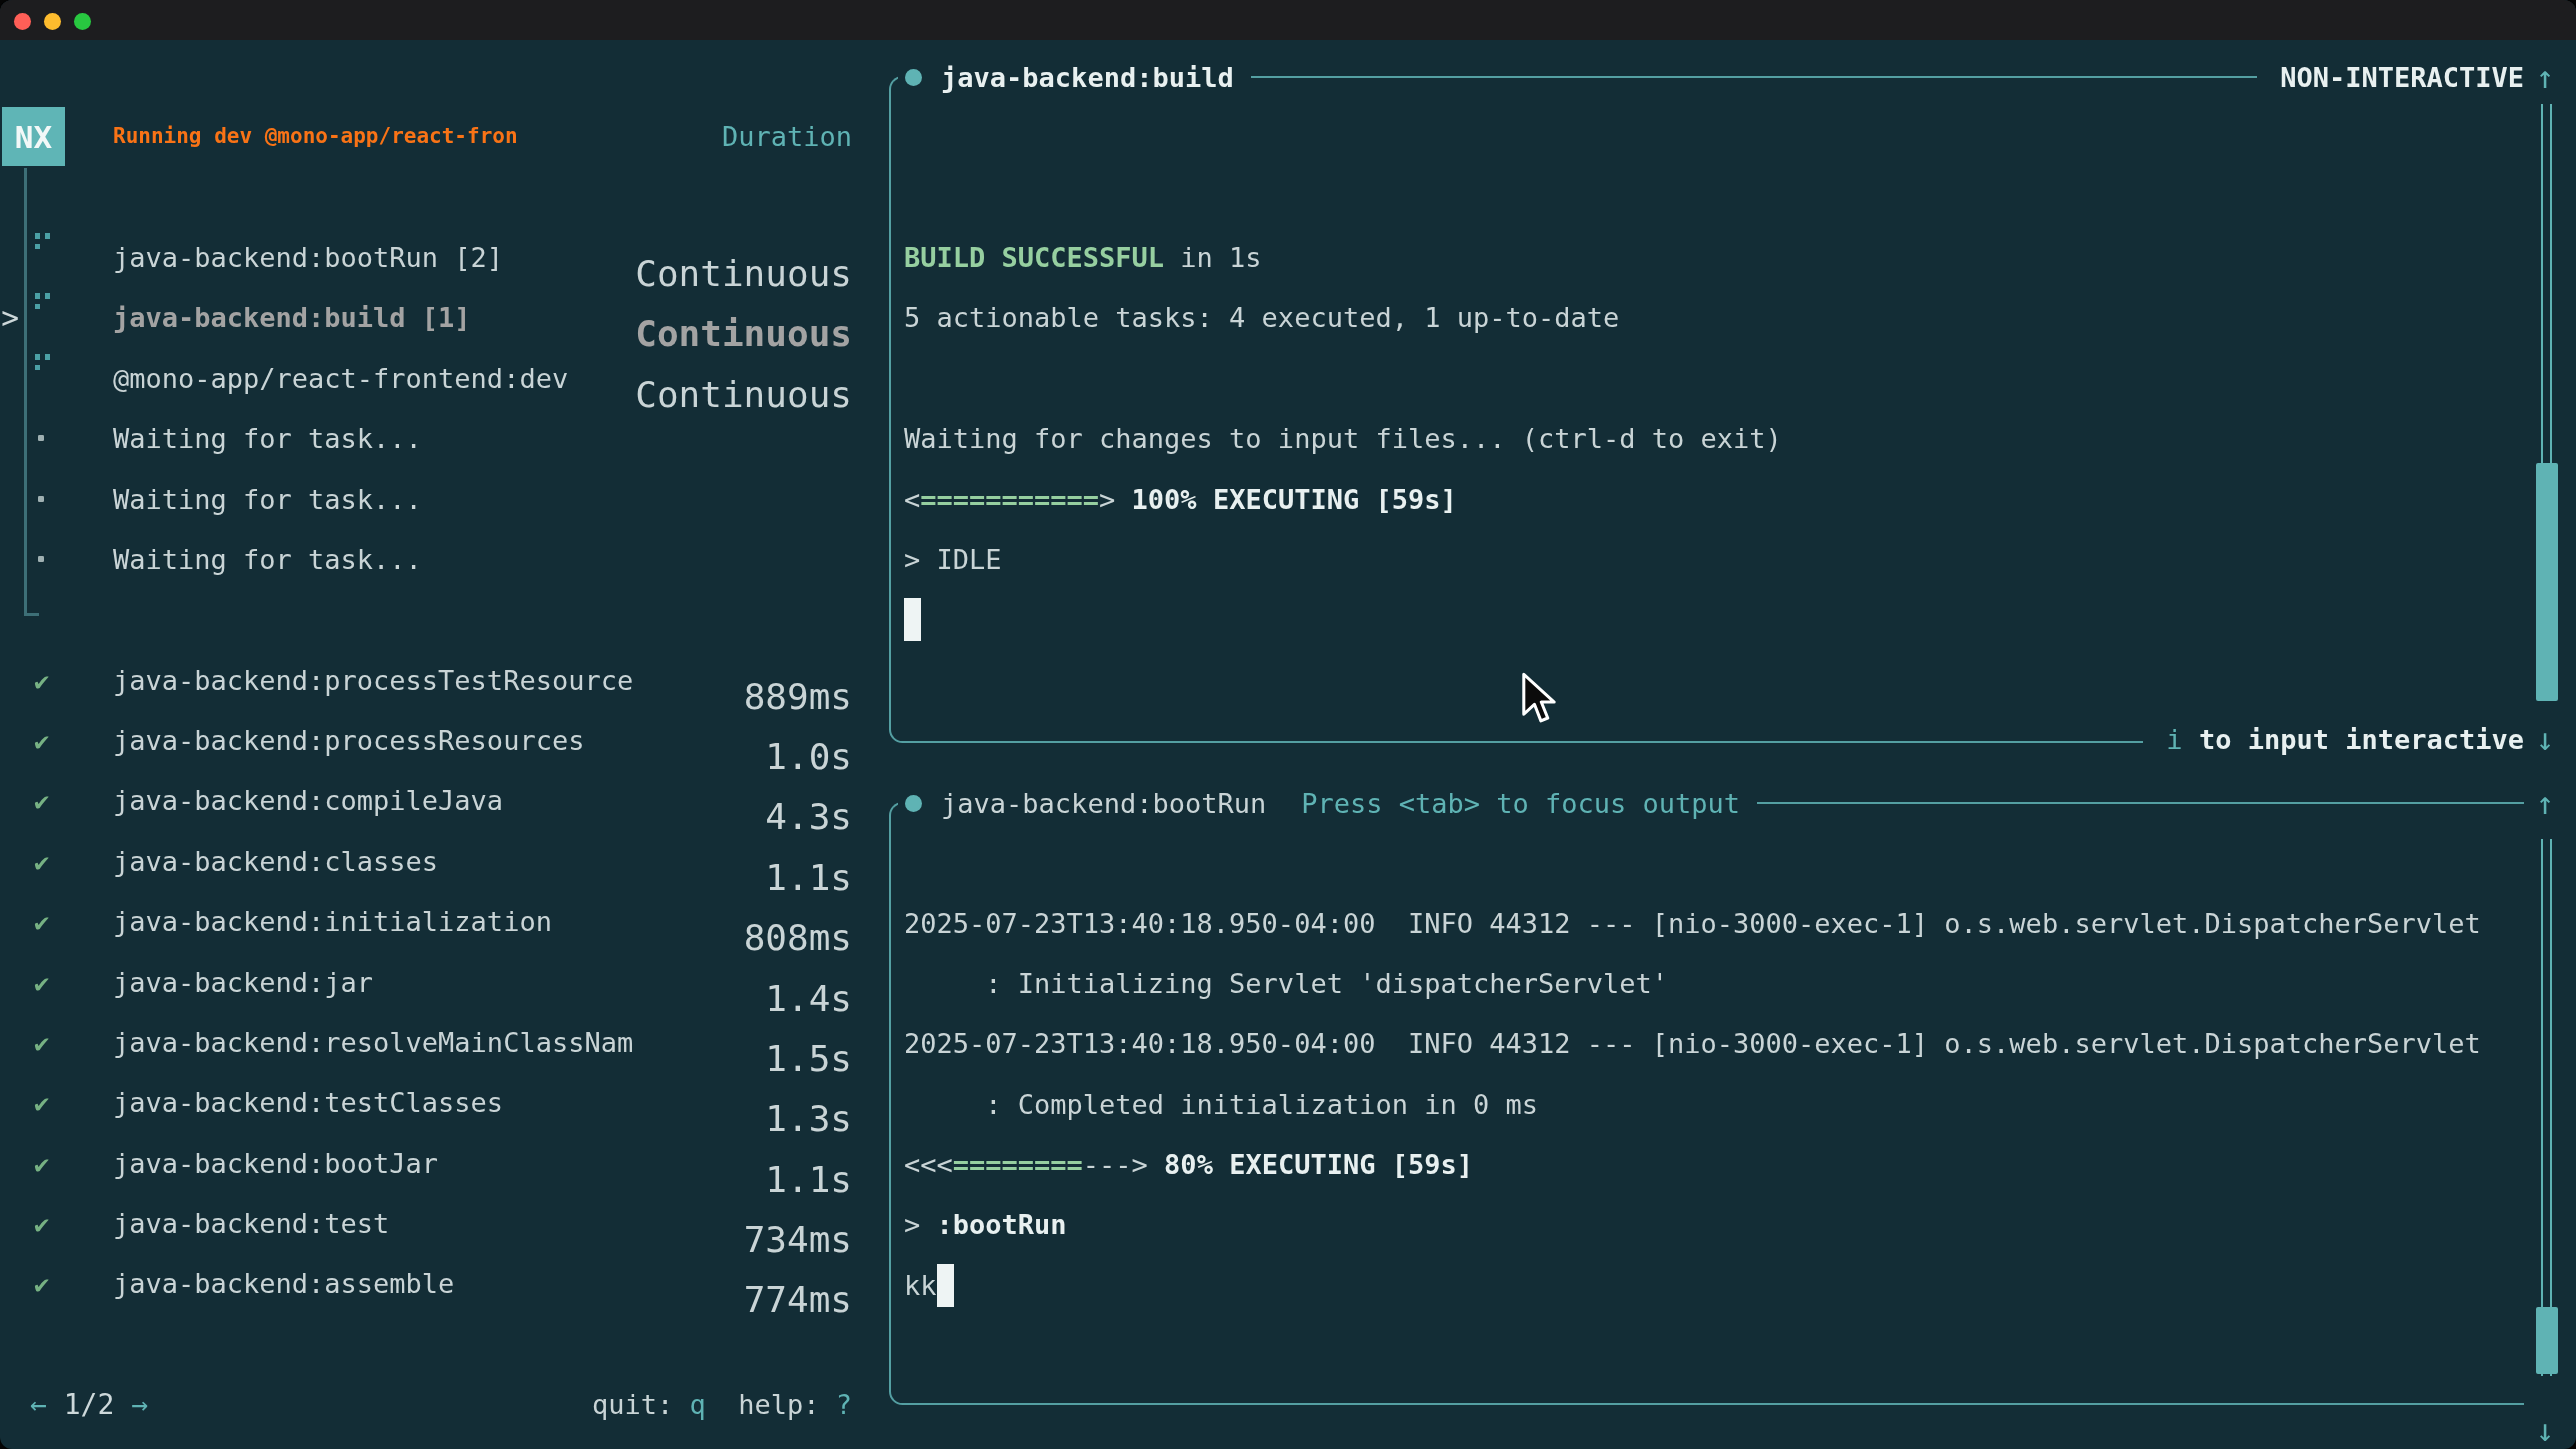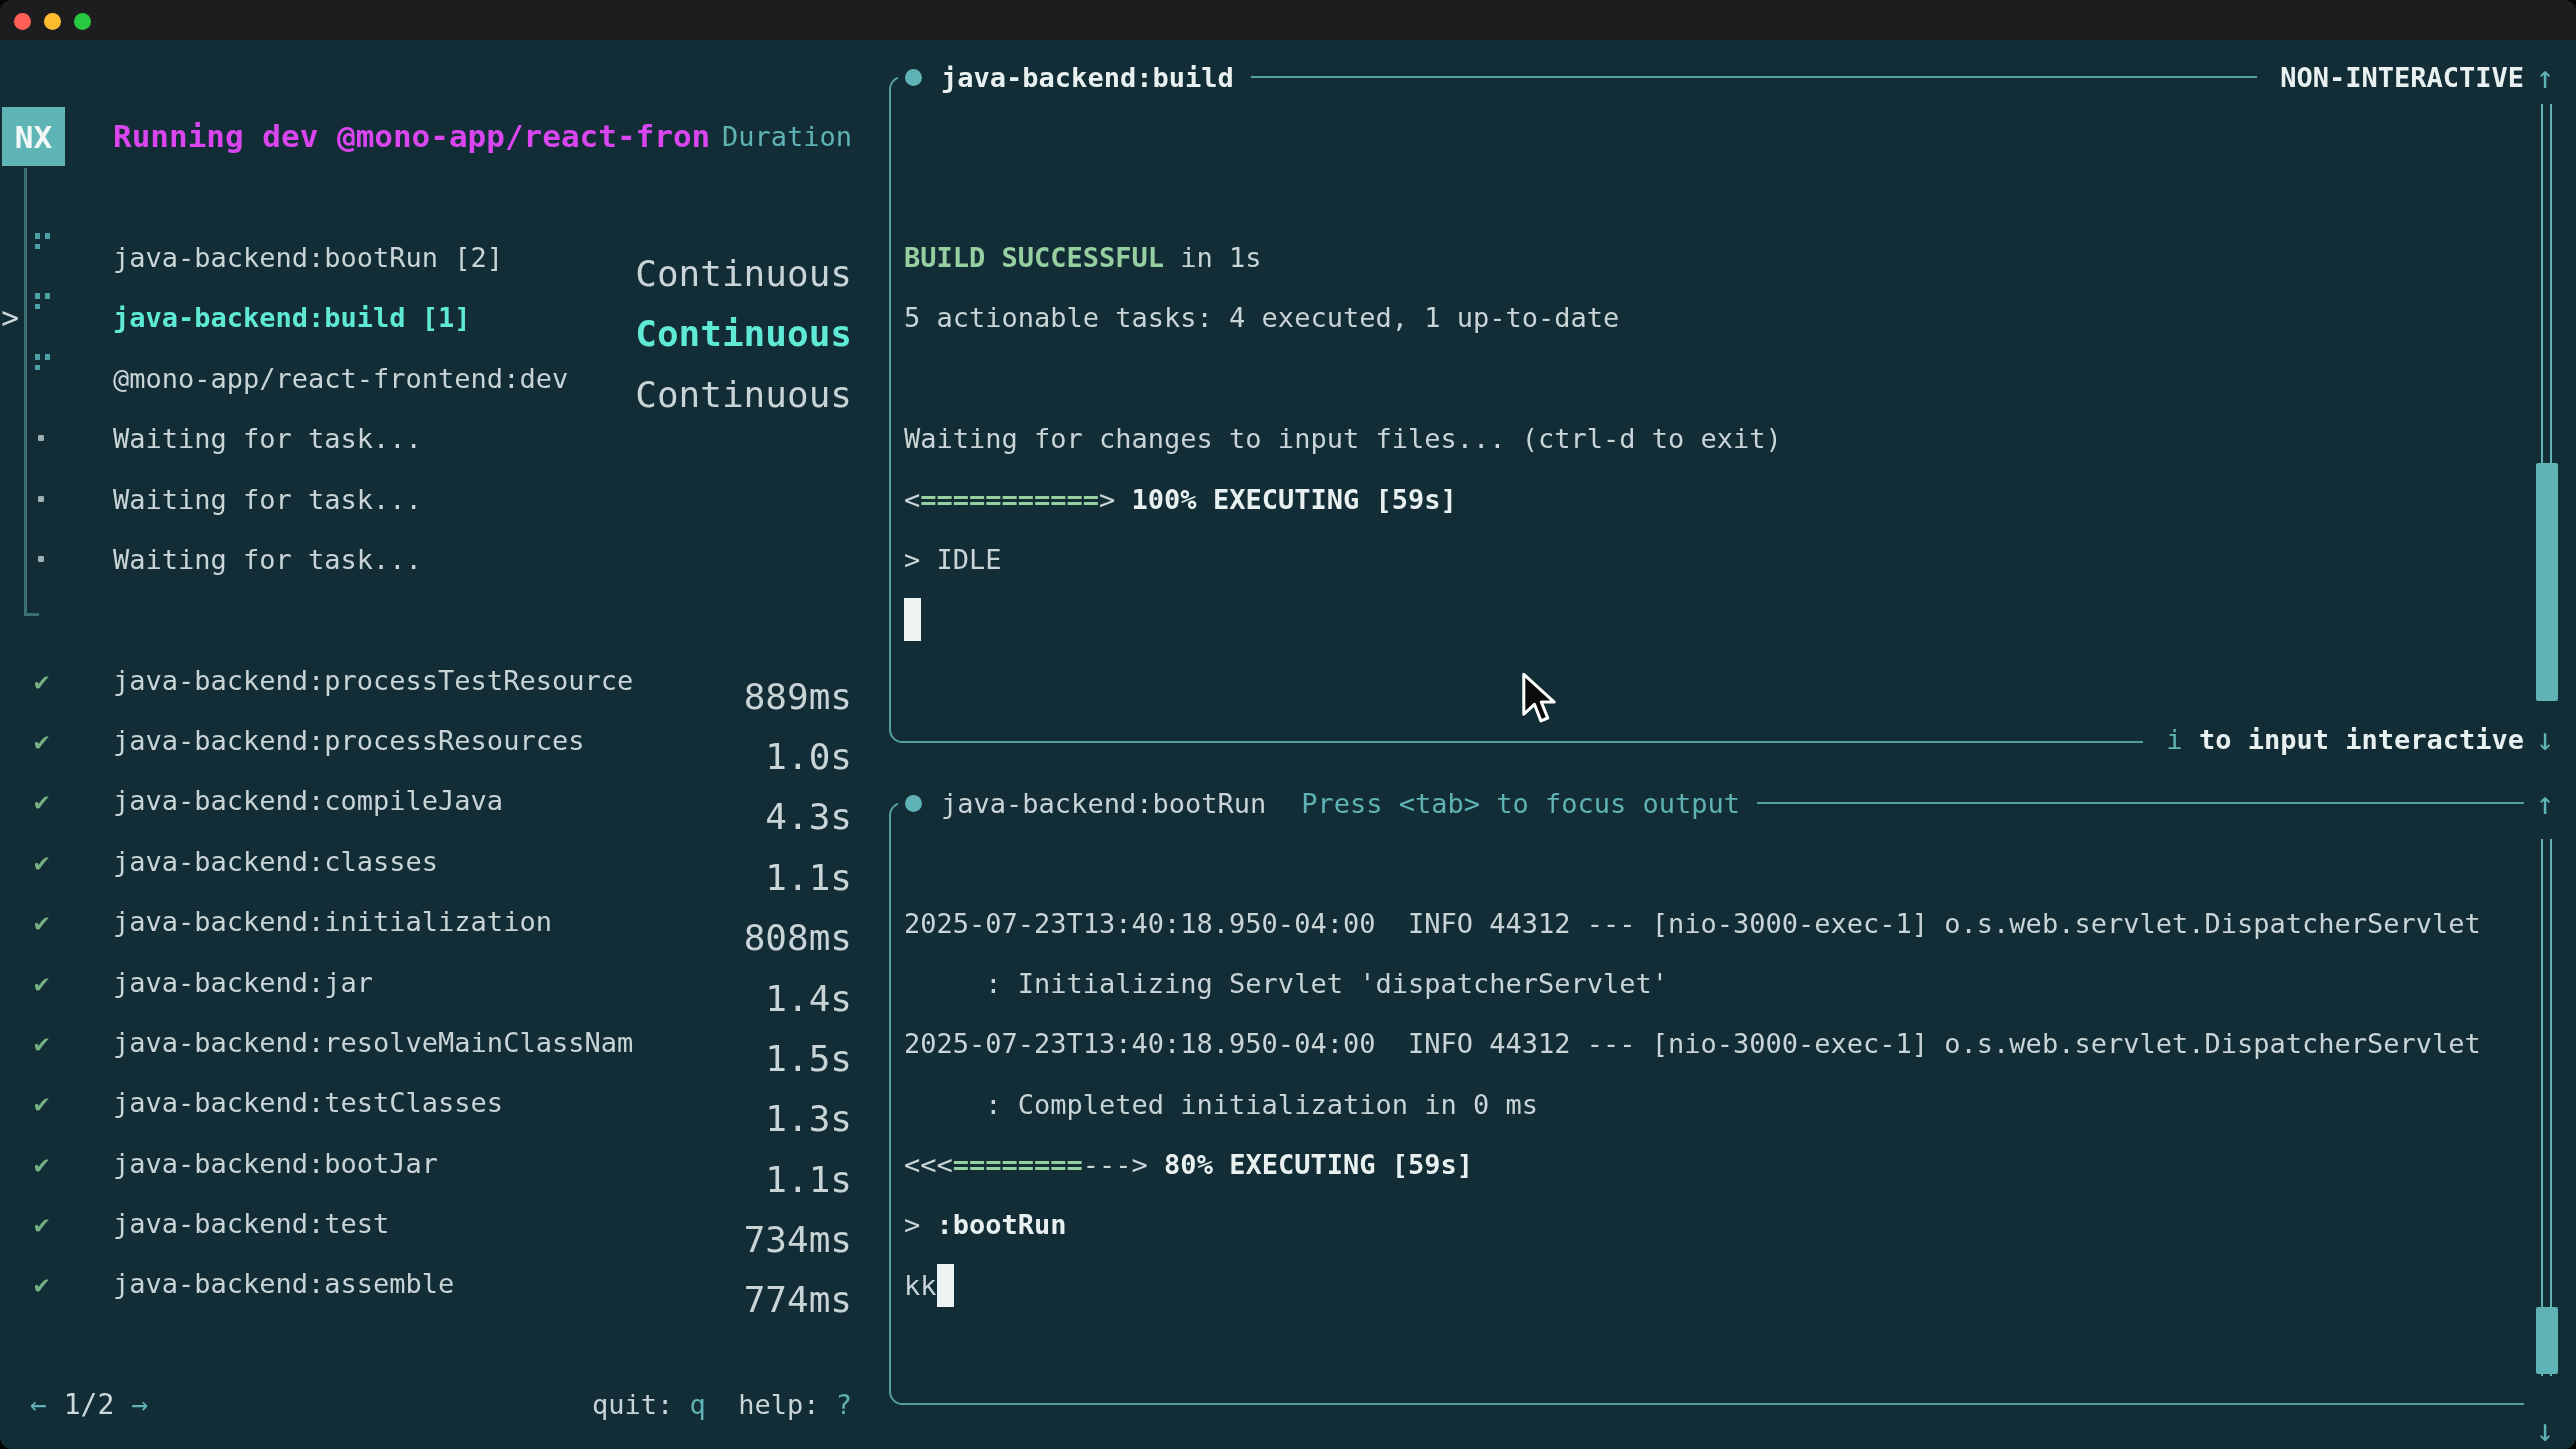--- a/index.html
+++ b/index.html
@@ -19,30 +19,30 @@
   .mono{font-size:27px;color:#c9d4d6;white-space:pre;}
   .bold{font-weight:700;color:#e8f0f0;}
   .teal{color:#5fb3b4;}
   .green{color:#96cfa0;font-weight:700;}
   .dim{color:#c9d4d6;}
 
   
   .nx-badge{position:absolute;left:2px;top:107px;width:63px;height:59px;background:#5fb5b6;
             display:flex;align-items:center;justify-content:center;font-size:31px;font-weight:700;color:#f2f8f8;}
   .side-header{position:absolute;left:0;top:107px;width:889px;height:60px;}
-  .side-title{position:absolute;left:113px;top:0;height:59px;line-height:59px;font-size:31px;font-weight:700;color:#d946ef;white-space:pre;}
+  .side-title{position:absolute;left:113px;top:0;height:59px;line-height:59px;font-size:21px;font-weight:700;color:#f97316;white-space:pre;}
   .side-duration{position:absolute;right:37px;top:0;height:59px;line-height:59px;font-size:27px;color:#5fb3b4;}
 
   .treeline{position:absolute;left:24px;top:168px;width:2.7px;height:448px;background:#3d6f77;}
   .treefoot{position:absolute;left:24px;top:613px;width:14.8px;height:2.7px;background:#3d6f77;}
 
   .srow{position:absolute;left:0;width:889px;height:60px;}
   .srow .lbl{position:absolute;left:113px;top:0;height:60px;line-height:60px;font-size:27px;color:#c9d4d6;white-space:pre;}
   .srow .dur{position:absolute;right:37px;top:16px;height:60px;line-height:60px;font-size:36px;color:#c9d4d6;}
-  .srow.selected .lbl,.srow.selected .dur{color:#5eead4;font-weight:700;}
+  .srow.selected .lbl,.srow.selected .dur{color:#a3a3a3;font-weight:700;}
   .sel-arrow{position:absolute;left:1.3px;top:0;height:60px;line-height:60px;font-size:29.5px;color:#cdd8da;}
   .check{position:absolute;left:27px;top:0;width:29.5px;height:60px;line-height:60px;text-align:center;font-size:25.5px;color:#76b183;}
   .bullet{position:absolute;left:38px;top:25.5px;width:6px;height:6px;border-radius:1.3px;background:#9fb0b2;}
   .spinner{position:absolute;left:35px;top:5.4px;width:24px;height:27px;}
   .spinner i{position:absolute;width:5.4px;height:5.4px;background:#4ba0a5;}
   .spinner i:nth-child(1){left:0;top:0;}
   .spinner i:nth-child(2){left:10px;top:0;}
   .spinner i:nth-child(3){left:0;top:10.7px;}
 
   .statusbar{position:absolute;left:0;top:1375px;width:889px;height:60px;}

